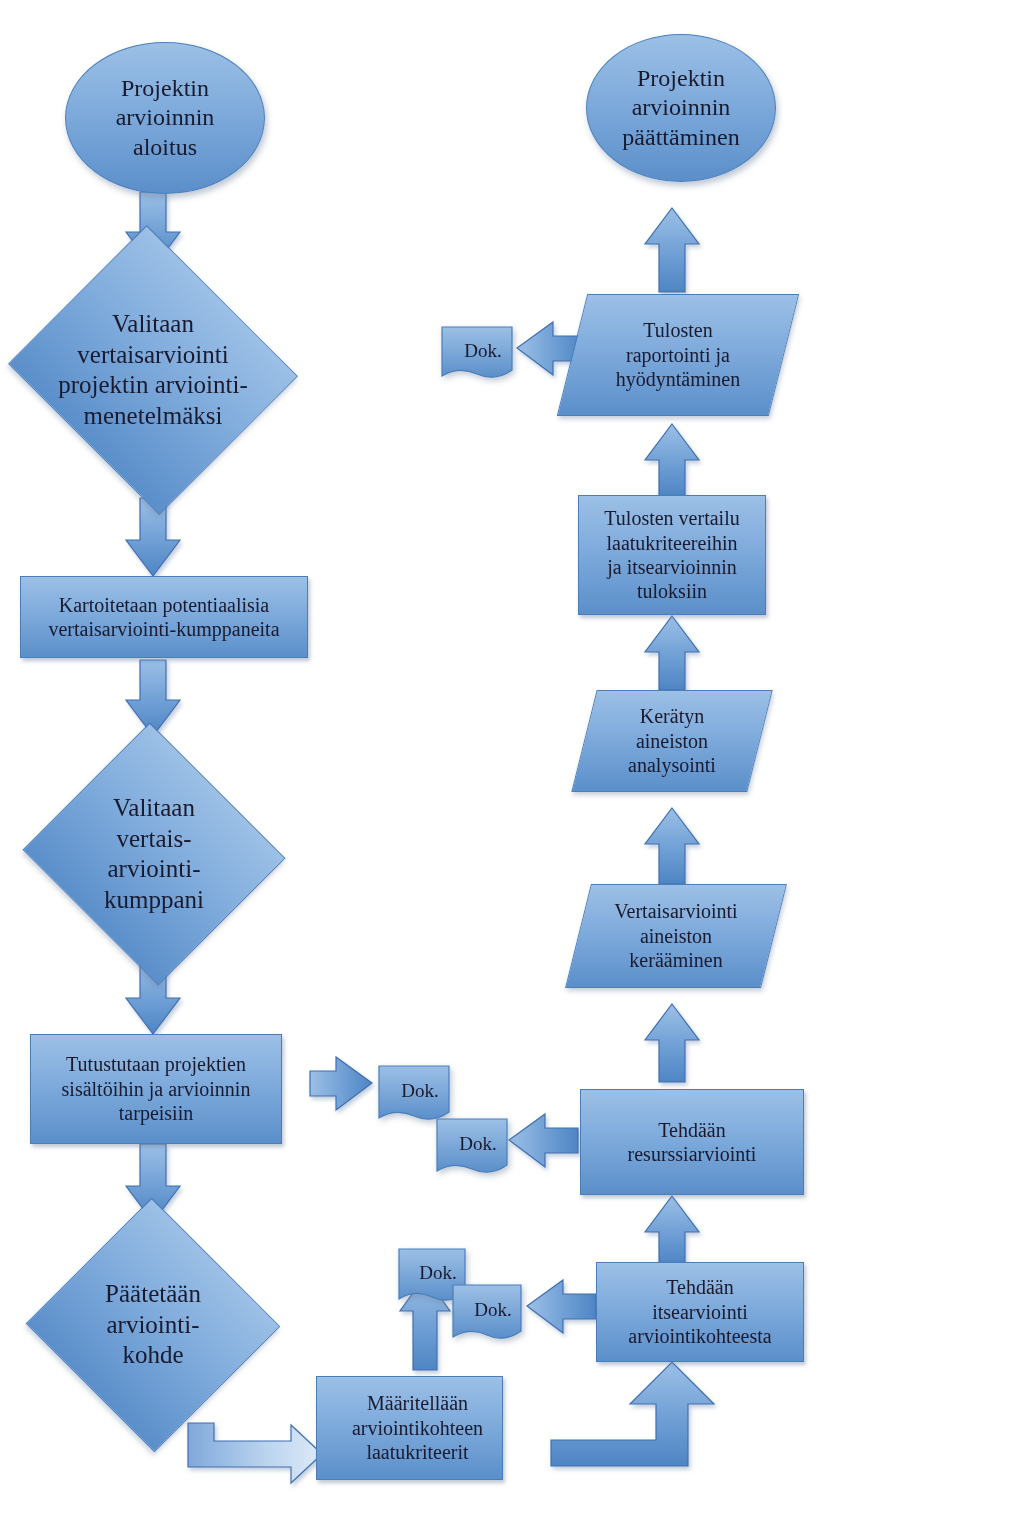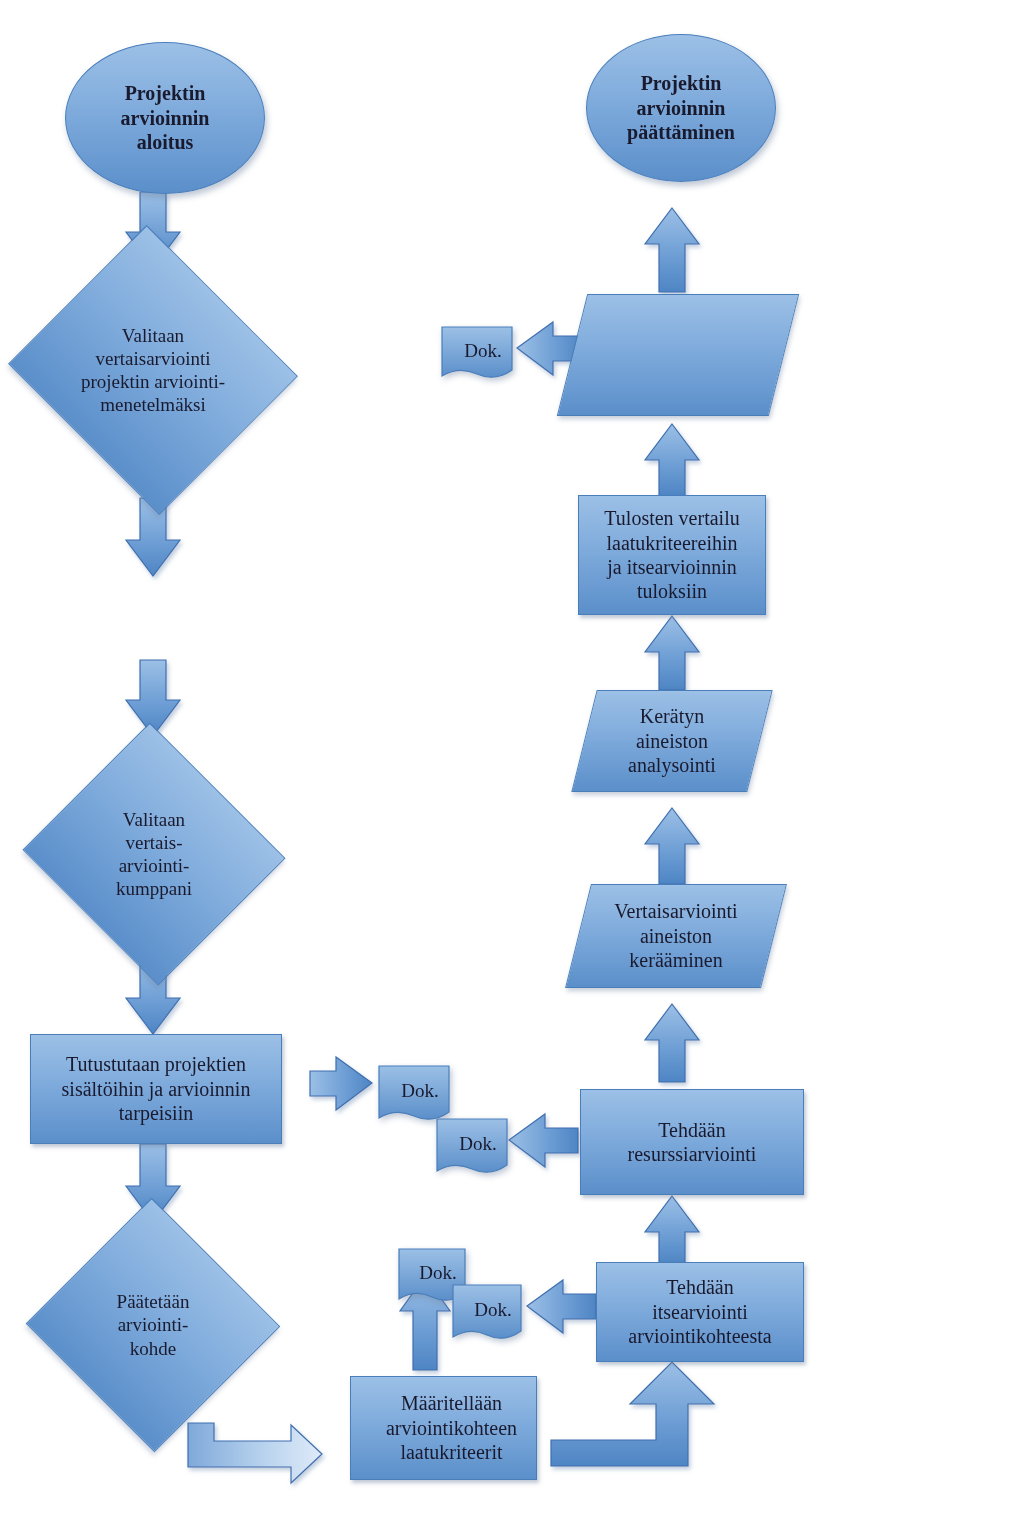--- a/index.html
+++ b/index.html
@@ -87,22 +87,22 @@
 
   
   #arrows {
     position: absolute;
     left: 0; top: 0;
     width: 1009px;
     height: 1536px;
     z-index: 1;
   }
 
-  .t-ell  { font-size: 20px; font-weight: bold; }
-  .t-dia  { font-size: 19px; justify-content: flex-end; }
+  .t-ell  { font-size: 24px; }
+  .t-dia  { font-size: 25px; justify-content: flex-end; }
   .t-rect { font-size: 20px; }
   .t-par  { font-size: 20px; }
   .t-doc  { font-size: 19px; }
 </style>
 </head>
 <body>
 
 <div id="canvas">
 
   <svg id="arrows" viewBox="0 0 1009 1536" xmlns="http://www.w3.org/2000/svg">
@@ -181,20 +181,24 @@
   </div>
 
   <div class="node sh-diamond t-dia" style="left:46px; top:272px; width:214px; height:196px;">
     <div class="diamond-bg"></div>
     <span class="lbl">Valitaan
 vertaisarviointi
 projektin arviointi-
 menetelmäksi</span>
   </div>
 
+  <div class="node sh-rect t-rect" style="left:20px; top:576px; width:288px; height:82px;">
+    <span class="lbl">Kartoitetaan potentiaalisia
+vertaisarviointi-kumppaneita</span>
+  </div>
 
   <div class="node sh-diamond t-dia" style="left:58px; top:764px; width:192px; height:180px;">
     <div class="diamond-bg"></div>
     <span class="lbl">Valitaan
 vertais-
 arviointi-
 kumppani</span>
   </div>
 
   <div class="node sh-rect t-rect" style="left:30px; top:1034px; width:252px; height:110px;">
@@ -203,21 +207,21 @@
 tarpeisiin</span>
   </div>
 
   <div class="node sh-diamond t-dia" style="left:62px; top:1236px; width:182px; height:178px;">
     <div class="diamond-bg"></div>
     <span class="lbl">Päätetään
 arviointi-
 kohde</span>
   </div>
 
-  <div class="node sh-rect t-rect" style="left:350px; top:1376px; width:187px; height:104px;padding-left:16px;">
+  <div class="node sh-rect t-rect" style="left:316px; top:1376px; width:187px; height:104px;padding-left:16px;">
     <span class="lbl">Määritellään
 arviointikohteen
 laatukriteerit</span>
   </div>
 
   <div class="node sh-rect t-rect" style="left:596px; top:1262px; width:208px; height:100px;">
     <span class="lbl">Tehdään
 itsearviointi
 arviointikohteesta</span>
   </div>
@@ -243,20 +247,23 @@
 
   <div class="node sh-rect t-rect" style="left:578px; top:495px; width:188px; height:120px;">
     <span class="lbl">Tulosten vertailu
 laatukriteereihin
 ja itsearvioinnin
 tuloksiin</span>
   </div>
 
   <div class="node sh-para t-par" style="left:572px; top:294px; width:212px; height:122px;">
     <div class="para-bg"></div>
+    <span class="lbl">Tulosten
+raportointi ja
+hyödyntäminen</span>
   </div>
 
   <div class="node sh-ellipse t-ell" style="left:586px; top:34px; width:190px; height:148px;">
     <span class="lbl">Projektin
 arvioinnin
 päättäminen</span>
   </div>
 
   <div class="node sh-doc t-doc" style="left:441px; top:326px; width:72px; height:58px;">
     <svg class="doc-bg" viewBox="0 0 72 58" preserveAspectRatio="none">

